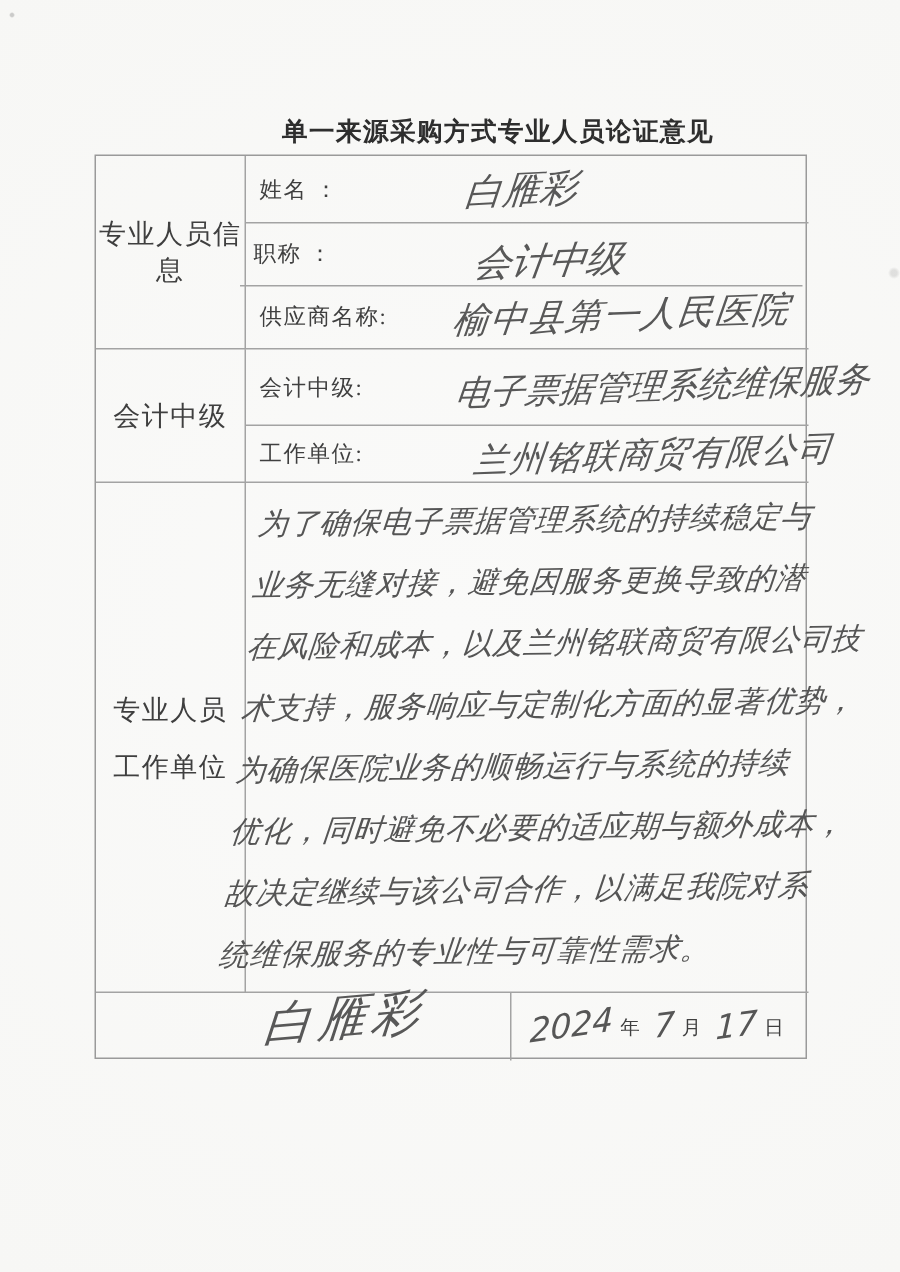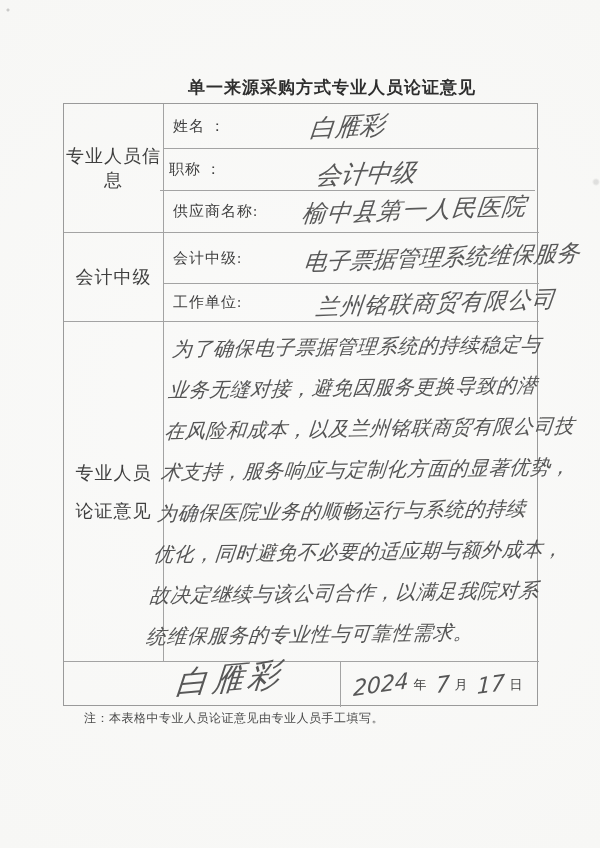--- a/index.html
+++ b/index.html
@@ -79,21 +79,21 @@
   <div class="table">
 
     <div class="cell seclabel bb br" style="left:0;top:0;width:100px;height:129px;">
       <span>专业人员信息</span>
     </div>
     <div class="cell seclabel bb br" style="left:0;top:129px;width:100px;height:89px;">
       <span>会计中级</span>
     </div>
     <div class="cell seclabel two bb br" style="left:0;top:218px;width:100px;height:340px;">
       <span>专业人员</span>
-      <span>论证意见</span>
+      <span>工作单位</span>
     </div>
 
     <div class="cell fieldrow bb" style="left:100px;top:0;width:375px;height:45px;">
       <span class="fieldlabel">姓名 ：</span>
       <span class="hw hw-name">白雁彩</span>
     </div>
     <div class="cell fieldrow bb" style="left:96px;top:45px;width:375px;height:42px;">
       <span class="fieldlabel">职称 ：</span>
       <span class="hw hw-title">会计中级</span>
     </div>
@@ -131,15 +131,14 @@
       <span class="date-num">2024</span>
       <span class="date-unit">年</span>
       <span class="date-num">7</span>
       <span class="date-unit">月</span>
       <span class="date-num">17</span>
       <span class="date-unit">日</span>
     </div>
 
   </div>
 
-  <div class="note">注：本表格中专业人员论证意见由专业人员手工填写。</div>
 
 </div>
 
 </body></html>

